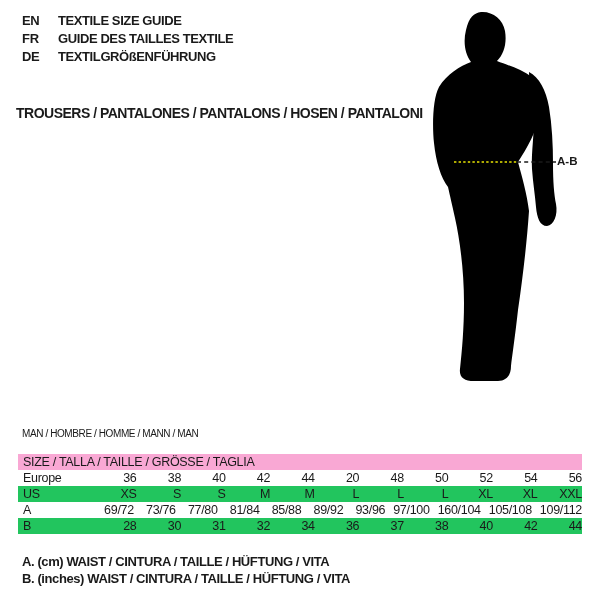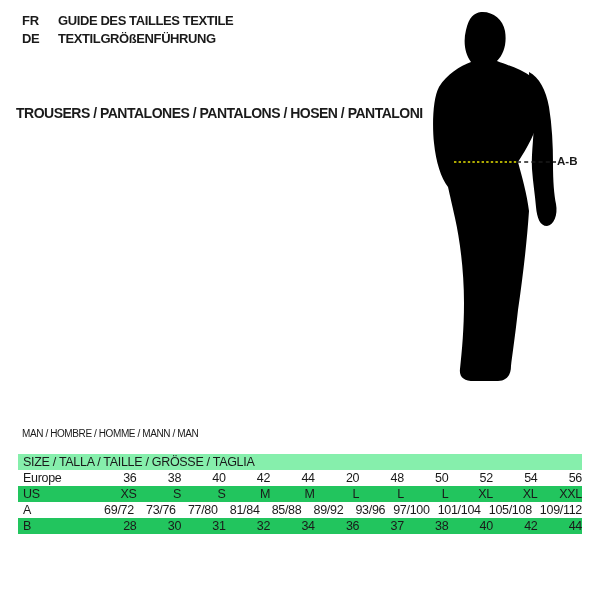--- a/index.html
+++ b/index.html
@@ -14,35 +14,39 @@
   .lang-label{font-size:13px;font-weight:bold;letter-spacing:-0.4px;white-space:nowrap;}
   
   .garment-line{position:absolute;left:16px;top:105px;font-size:14px;font-weight:bold;letter-spacing:-0.5px;white-space:nowrap;}
   
   .figure-wrap{position:absolute;left:390px;top:0;width:210px;height:420px;}
   .ab-label{position:absolute;left:557px;top:155px;font-size:11.5px;font-weight:600;letter-spacing:0;}
   
   .man-line{position:absolute;left:22px;top:428px;font-size:10px;font-weight:normal;letter-spacing:-0.4px;white-space:nowrap;}
   
   .size-table{position:absolute;left:18px;top:454px;width:564px;font-size:12.5px;letter-spacing:-0.3px;}
-  .tbl-header{height:16px;background:#86efac;display:flex;align-items:center;padding-left:5px;box-sizing:border-box;}
+  .tbl-header{height:16px;background:#f9a8d4;display:flex;align-items:center;padding-left:5px;box-sizing:border-box;}
   .tbl-row{display:grid;grid-template-columns:74px repeat(11,1fr);height:16px;align-items:center;gap:8px;}
   .tbl-row.stripe{background:#22c55e;}
   .tbl-row .lbl{padding-left:5px;text-align:left;white-space:nowrap;}
   .tbl-row .c{text-align:right;white-space:nowrap;}
   
   .notes{position:absolute;left:22px;top:554px;}
   .note-line{font-size:13px;font-weight:bold;letter-spacing:-0.4px;line-height:16.5px;white-space:nowrap;}
 </style>
 </head>
 <body>
 
 <div class="canvas">
 
   <div class="lang-block">
+    <div class="lang-row">
+      <span class="lang-code">EN</span>
+      <span class="lang-label">TEXTILE SIZE GUIDE</span>
+    </div>
     <div class="lang-row">
       <span class="lang-code">FR</span>
       <span class="lang-label">GUIDE DES TAILLES TEXTILE</span>
     </div>
     <div class="lang-row">
       <span class="lang-code">DE</span>
       <span class="lang-label">TEXTILGRÖßENFÜHRUNG</span>
     </div>
   </div>
 
@@ -129,35 +133,39 @@
     <div class="tbl-row">
       <div class="lbl">A</div>
       <div class="c">69/72</div>
       <div class="c">73/76</div>
       <div class="c">77/80</div>
       <div class="c">81/84</div>
       <div class="c">85/88</div>
       <div class="c">89/92</div>
       <div class="c">93/96</div>
       <div class="c">97/100</div>
-      <div class="c">101/104</div>
+      <div class="c">160/104</div>
       <div class="c">105/108</div>
       <div class="c">109/112</div>
     </div>
 
     <div class="tbl-row stripe">
       <div class="lbl">B</div>
       <div class="c">28</div>
       <div class="c">30</div>
       <div class="c">31</div>
       <div class="c">32</div>
       <div class="c">34</div>
       <div class="c">36</div>
       <div class="c">37</div>
       <div class="c">38</div>
       <div class="c">40</div>
       <div class="c">42</div>
       <div class="c">44</div>
     </div>
   </div>
 
+  <div class="notes">
+    <div class="note-line">A. (cm) WAIST / CINTURA / TAILLE / HÜFTUNG / VITA</div>
+    <div class="note-line">B. (inches) WAIST / CINTURA / TAILLE / HÜFTUNG / VITA</div>
+  </div>
 
 </div>
 
 </body></html>

